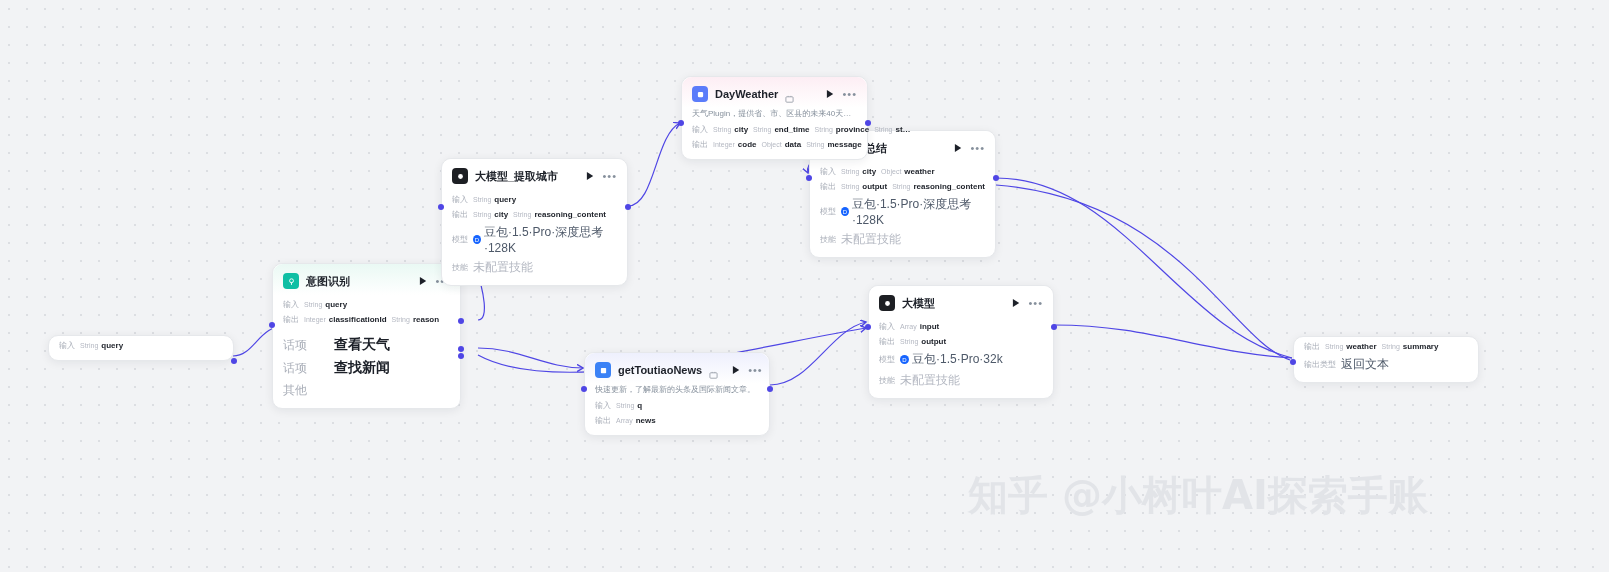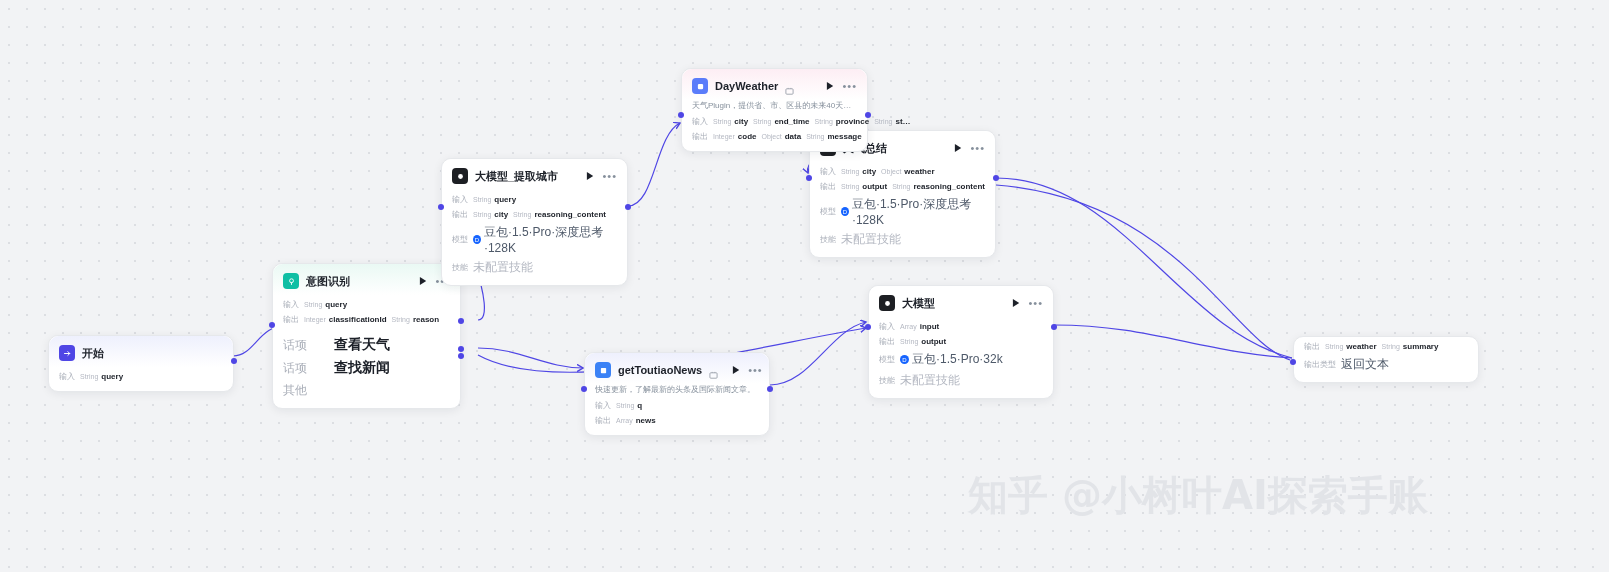--- a/index.html
+++ b/index.html
@@ -129,28 +129,20 @@
 
       <path d="M770,385 C810,385 830,330 866,322" marker-end="url(#arw)"></path>
 
       <path d="M1054,325 C1150,325 1200,352 1292,358"></path>
 
       <path d="M996,185 C1180,200 1230,340 1290,360"></path>
     </g>
   </svg>
 
   <div class="node" style="left:48px; top:335px; width:186px;">
-    <div class="node-head tint-blue">
-      <span class="nicon indigo">
-        <svg viewBox="0 0 12 12" width="9" height="9">
-            <path d="M2 6h7M6.5 3.5L9 6 6.5 8.5" stroke="#fff" stroke-width="1.3" fill="none" stroke-linecap="round"></path>
-          </svg>
-      </span>
-      <span class="ntitle">开始</span>
-    </div>
     <div class="node-body">
       <div class="row">
         <span class="rlabel">输入</span>
         <span class="chip">
           <span class="t">String</span>
           <span>query</span>
         </span>
       </div>
     </div>
     <div class="port" style="right:-4px; top:22px;"></div>
@@ -254,21 +246,21 @@
       </div>
       <div class="row">
         <span class="rlabel">技能</span>
         <span class="val muted">未配置技能</span>
       </div>
     </div>
     <div class="port" style="left:-4px; top:45px;"></div>
     <div class="port" style="right:-4px; top:45px;"></div>
   </div>
 
-  <div class="node" style="left:681px; top:68px; width:187px; z-index:5;">
+  <div class="node" style="left:681px; top:76px; width:187px; z-index:5;">
     <div class="node-head tint-pink">
       <span class="nicon plugin">
         <svg viewBox="0 0 12 12" width="9" height="9">
             <rect x="2.5" y="2.5" width="7" height="7" rx="1.6" fill="#fff"></rect>
           </svg>
       </span>
       <span class="ntitle">DayWeather</span>
       <span class="badge-plug">
         <svg viewBox="0 0 10 10" width="9" height="9">
             <rect x="1" y="2" width="8" height="6" rx="1" fill="none" stroke="#9aa0aa" stroke-width="1"></rect>

